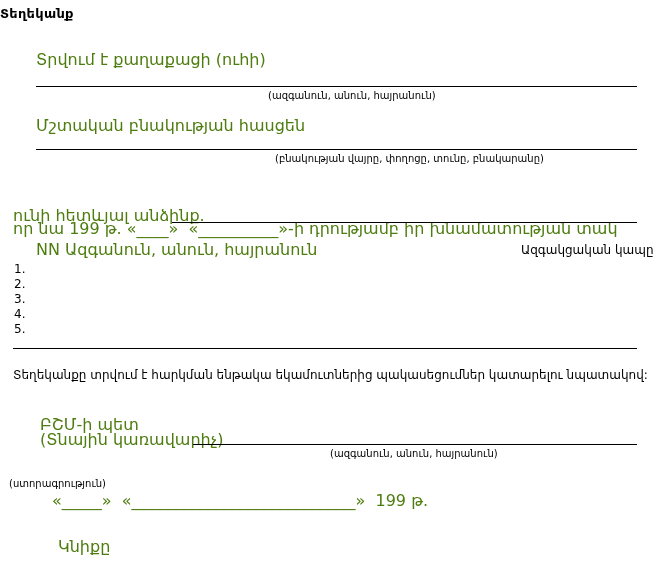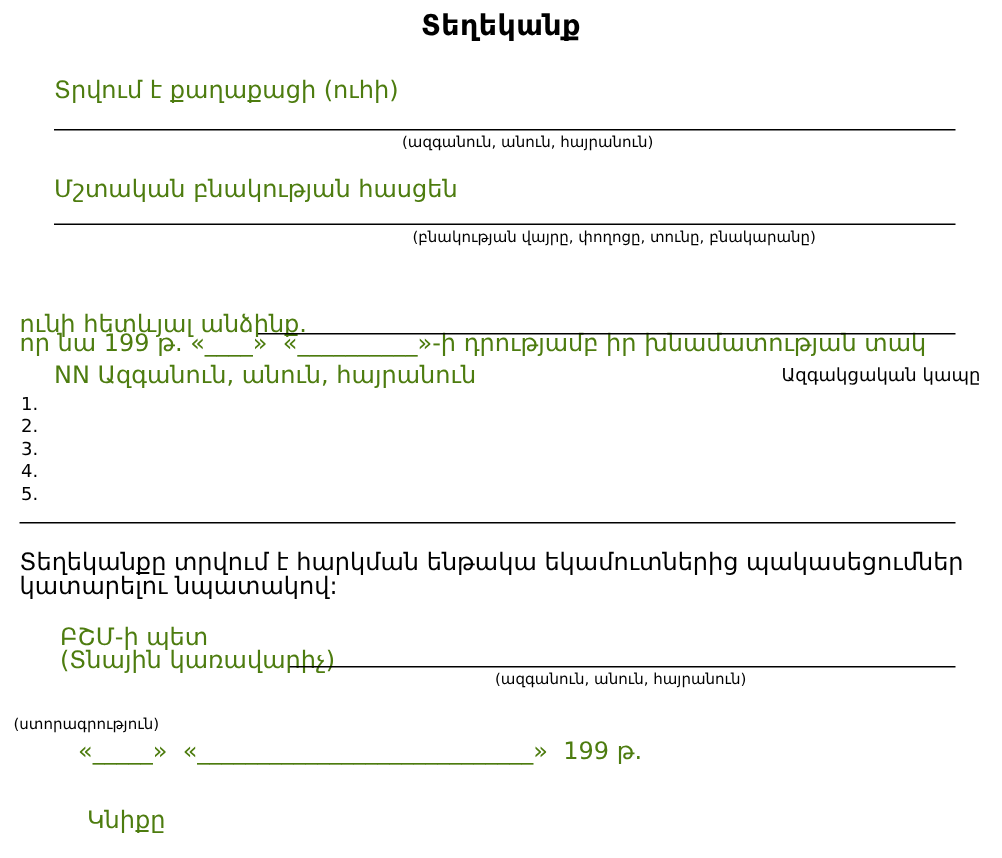--- a/index.html
+++ b/index.html
@@ -25,22 +25,22 @@
     white-space: pre;
     font-size: 16px;
     line-height: 14px;
     color: #4d7c0f;
   }
   .title {
     position: absolute;
     top: 6px;
     left: 0;
     width: 668px;
-    text-align: center;
-    font-size: 19px;
+    text-align: left;
+    font-size: 13px;
     font-weight: bold;
     letter-spacing: 0.3px;
   }
   .caption {
     position: absolute;
     font-size: 10px;
     line-height: 12px;
     white-space: pre;
   }
   
@@ -52,21 +52,21 @@
   .thin {
     border-top-width: 1px;
   }
   .num {
     position: absolute;
     font-size: 12px;
     line-height: 14px;
   }
   .para {
     position: absolute;
-    font-size: 16px;
+    font-size: 12px;
     line-height: 16px;
     white-space: pre-line;
   }
   .right-head {
     position: absolute;
     font-size: 12px;
     line-height: 14px;
     white-space: pre;
     margin-left: 16px;
   }

